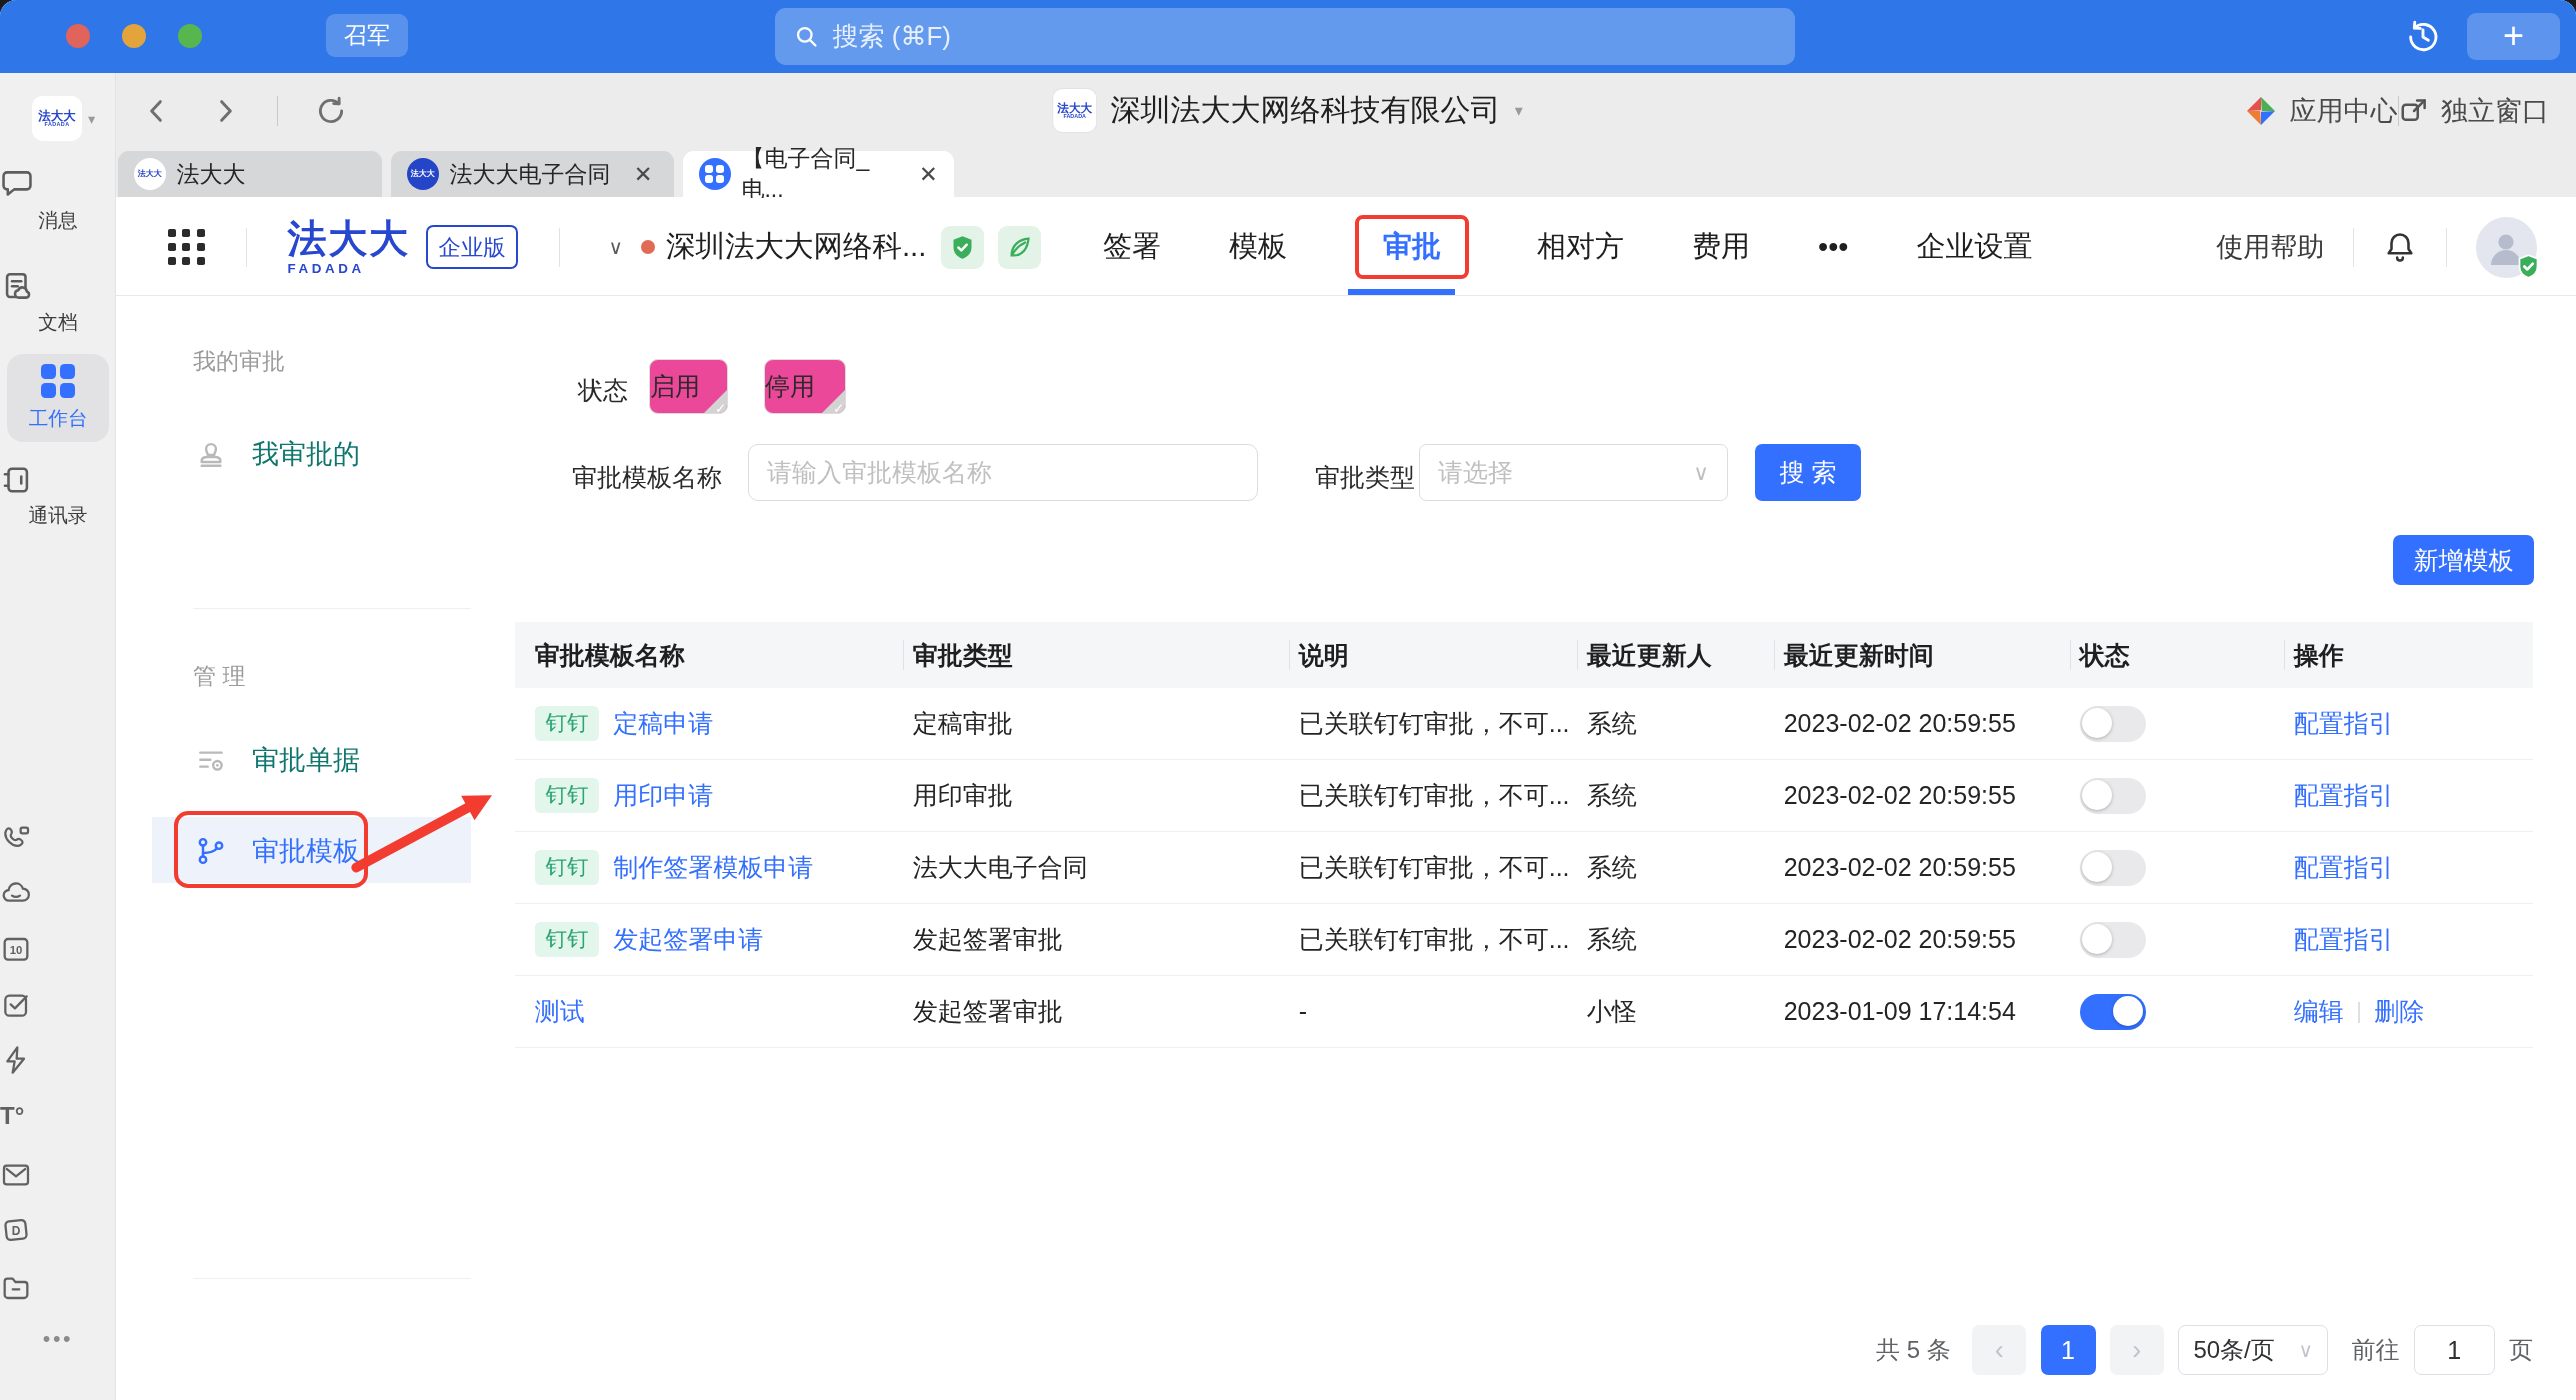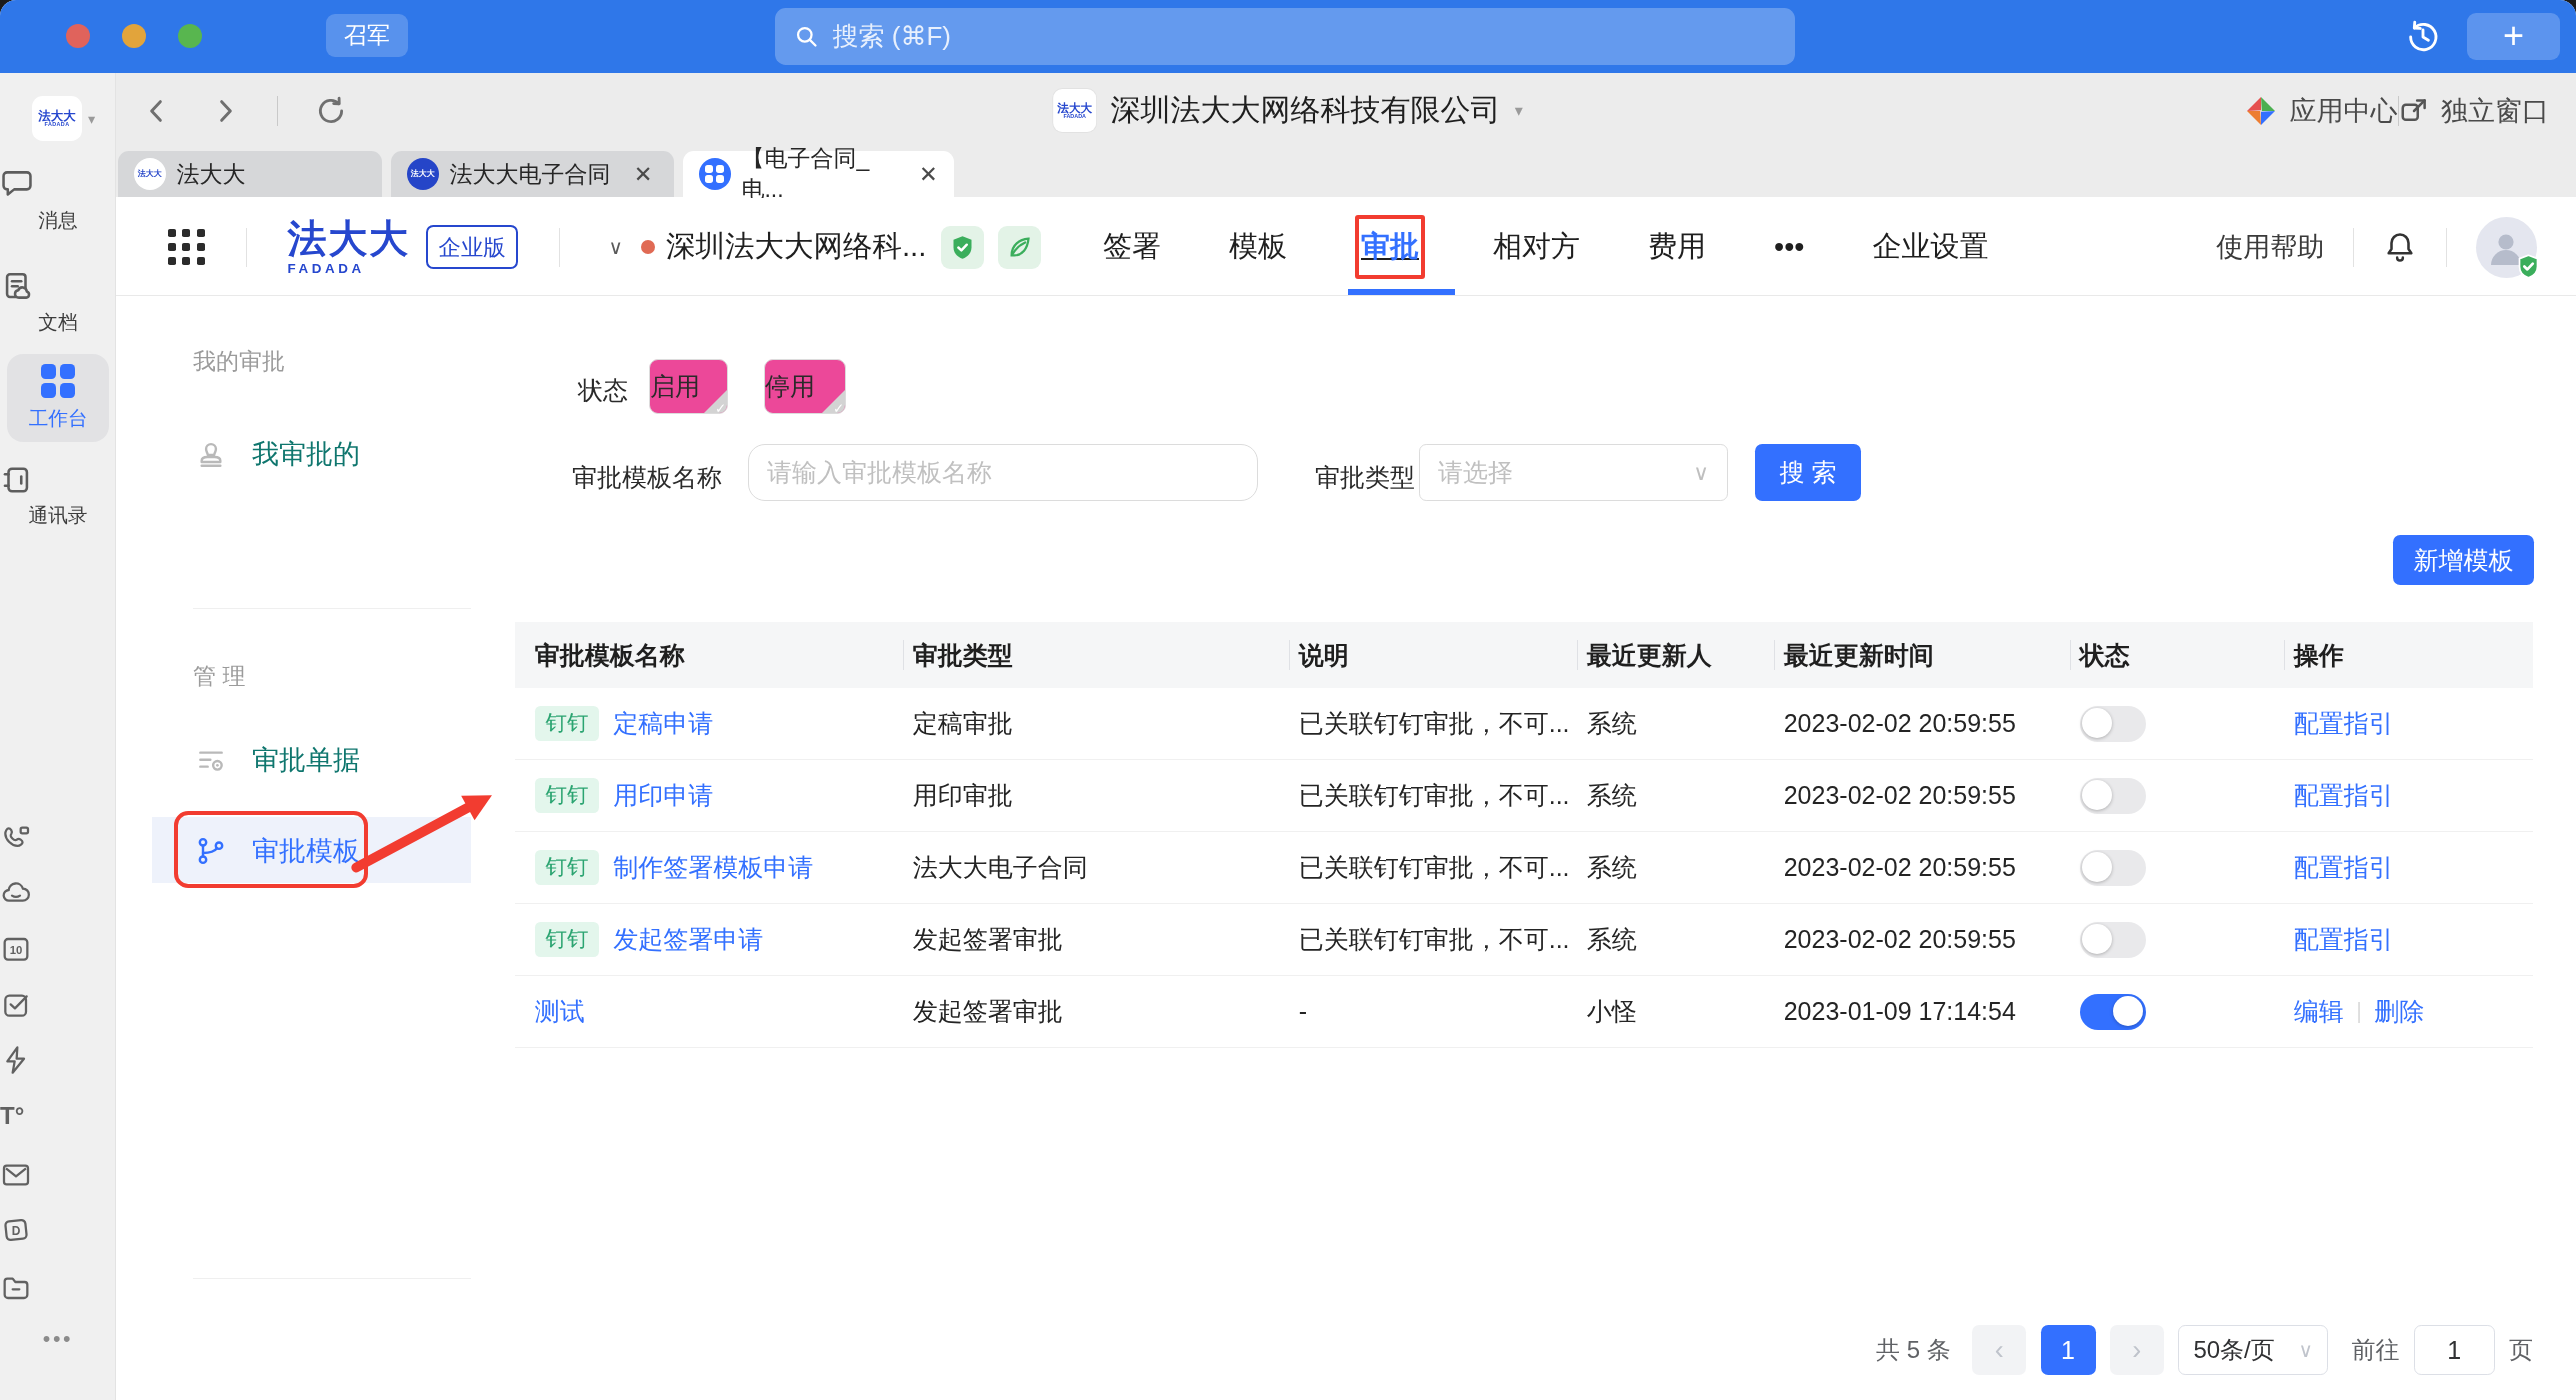--- a/index.html
+++ b/index.html
@@ -69,21 +69,21 @@
   .big-logo .l1{color:#2647CE;font-size:39px;font-weight:800;letter-spacing:1.8px;}
   .big-logo .l2{color:#2647CE;font-size:13.4px;font-weight:700;letter-spacing:3.6px;margin-top:3.6px;}
   .edition{margin-left:16px;border:2.7px solid #2647CE;color:#2647CE;border-radius:7.2px;font-size:22.4px;padding:4.5px 10.7px;}
   .org-caret{color:#5a5a5a;font-size:19.7px;margin-left:7.2px;}
   .org-dot{width:14.3px;height:14.3px;border-radius:50%;background:#E06A54;margin-left:18px;}
   .org-name{font-size:29.5px;color:#1f1f1f;margin-left:10.7px;}
   .green-tile{width:43px;height:43px;border-radius:9px;background:#E3F3E7;display:flex;align-items:center;justify-content:center;margin-left:14.3px;}
   .nav{position:absolute;left:987px;top:0;height:98px;display:flex;align-items:center;gap:68px;font-size:29px;color:#1f1f1f;}
   .nav-item{white-space:nowrap;}
   .nav-item.active{color:#3370FF;font-weight:600;}
-  .red-box{border:4.5px solid #F23C30;border-radius:3px;padding:8px 2px;display:inline-block;text-decoration:underline;}
+  .red-box{border:4.5px solid #F23C30;border-radius:8px;padding:8px 24px;display:inline-block;}
   .nav-underline{position:absolute;left:1232px;bottom:0;width:107px;height:6.3px;background:#3370FF;}
   .ah-right{position:absolute;right:39px;top:0;height:98px;display:flex;align-items:center;gap:29px;}
   .help-lk{font-size:27px;color:#3a3a3a;}
   .avatar{position:relative;width:61px;height:61px;border-radius:50%;background:#E4E6EF;overflow:visible;}
   .avatar svg.person{position:absolute;left:6.3px;top:7.2px;}
   .av-badge{position:absolute;right:-5.4px;bottom:-3.6px;width:27px;height:29px;}
 
   
   .sidepanel{position:absolute;left:116px;top:296px;width:355px;height:1105px;background:#fff;border-right:0.9px solid #ECECEC;margin-left:36px;}
   .sp-section{position:absolute;left:41px;font-size:23px;color:#9B9B9B;}
@@ -94,21 +94,21 @@
   .sp-redbox{position:absolute;left:21.5px;top:515px;width:194px;height:77px;border:4.5px solid #F23C30;border-radius:14.3px;pointer-events:none;}
 
   .annot-arrow{position:absolute;left:340px;top:780px;z-index:6;pointer-events:none;}
 
   
   .main{position:absolute;left:471px;top:296px;width:2105px;height:1105px;background:#fff;}
   .flabel{position:absolute;font-size:25px;color:#2a2a2a;}
   .chk-btn{position:absolute;top:63px;height:55px;background:#ec4899;border:1.8px solid #DCDCDC;border-radius:9px;font-size:25px;color:#2a2a2a;display:flex;align-items:center;justify-content:flex-start;overflow:hidden;}
   .fold{position:absolute;right:-0.9px;bottom:-0.9px;width:0;height:0;border-left:25px solid transparent;border-bottom:25px solid #D3D3D3;}
   .fold-check{position:absolute;right:0.9px;bottom:-2.7px;color:#fff;font-size:13.4px;line-height:1;}
-  .f-input{position:absolute;left:277px;top:148px;width:510px;height:57px;border:1.8px solid #DCDCDC;border-radius:17px;font-size:25px;color:#333;padding:0 18px;outline:none;font-family:inherit;}
+  .f-input{position:absolute;left:277px;top:148px;width:510px;height:57px;border:1.8px solid #DCDCDC;border-radius:10px;font-size:25px;color:#333;padding:0 18px;outline:none;font-family:inherit;}
   .f-input::placeholder{color:#C0C0C0;}
   .f-select{position:absolute;left:948px;top:148px;width:309px;height:57px;border:1.8px solid #DCDCDC;border-radius:7.2px;display:flex;align-items:center;justify-content:space-between;padding:0 18px;font-size:25px;color:#C0C0C0;}
   .f-select .chev{color:#BFBFBF;font-size:21.5px;}
   .btn-primary{background:#3370FF;color:#fff;border-radius:7.2px;display:flex;align-items:center;justify-content:center;font-size:25px;}
   .search-btn{position:absolute;left:1284px;top:148px;width:106px;height:57px;}
   .add-btn{position:absolute;left:1922px;top:239px;width:141px;height:50px;}
 
   
   .table{position:absolute;left:44px;top:326px;width:2018px;}
   .trow{display:flex;align-items:center;padding-left:19.7px;}

